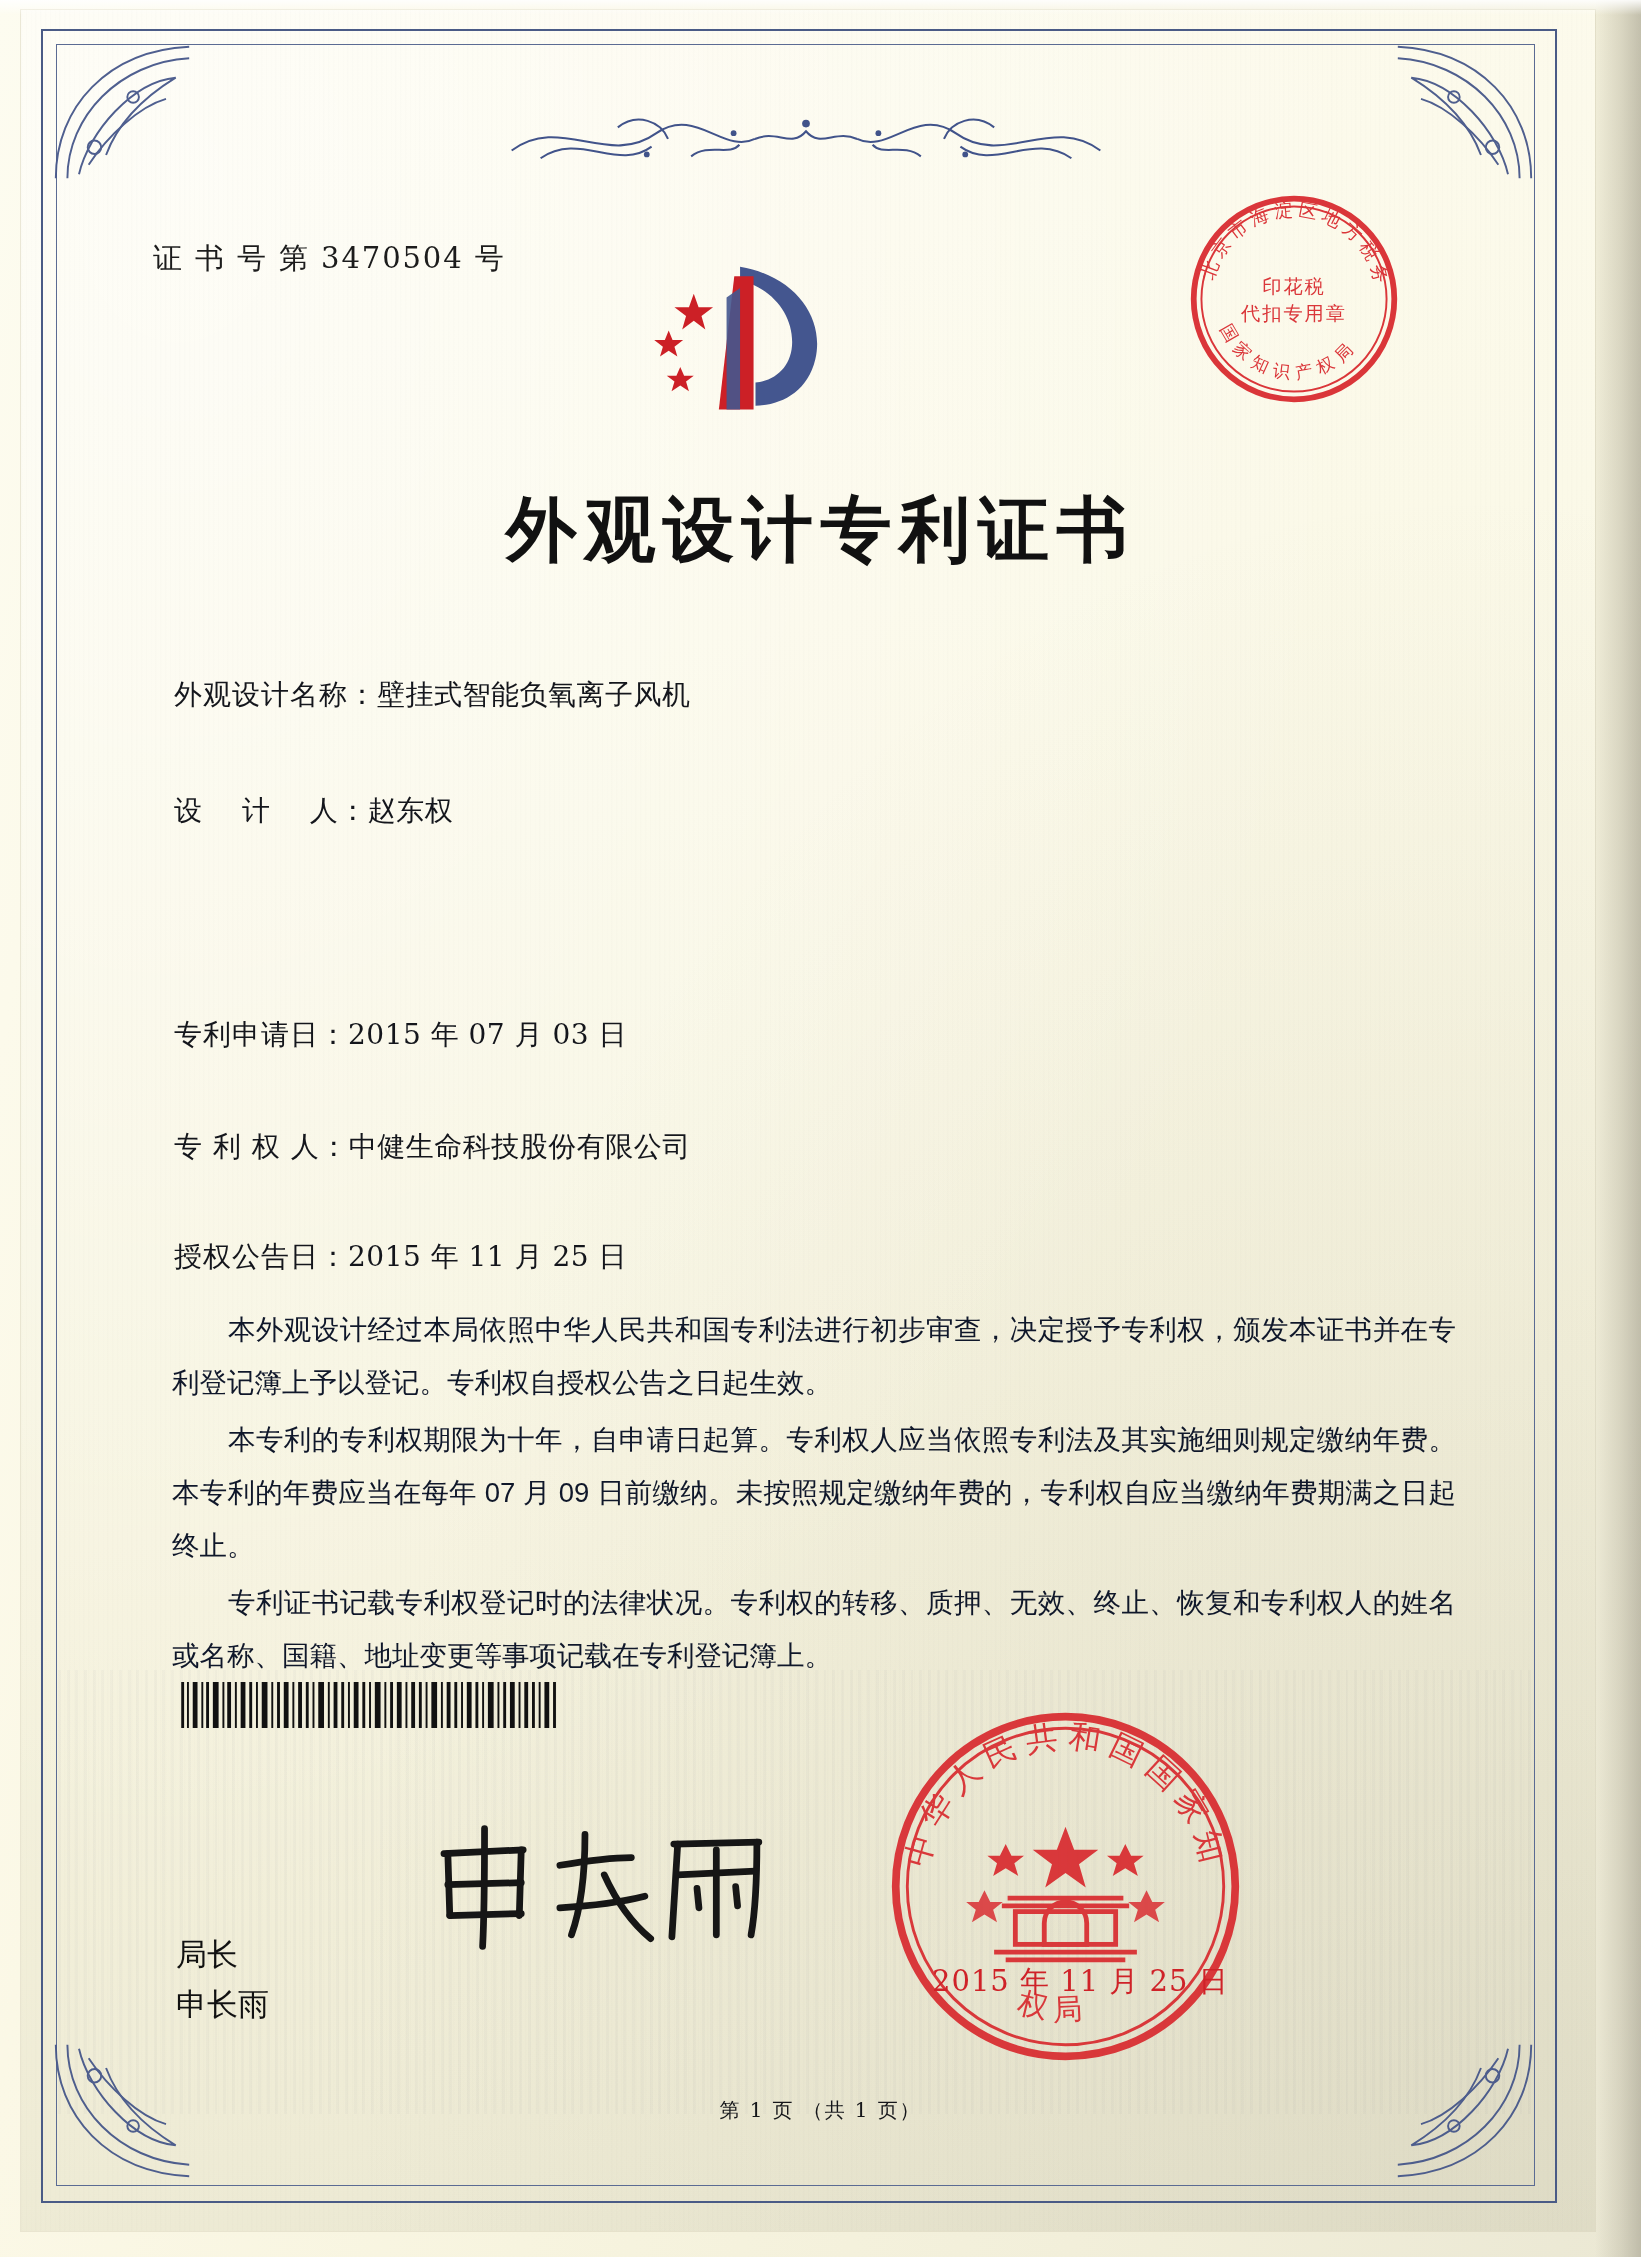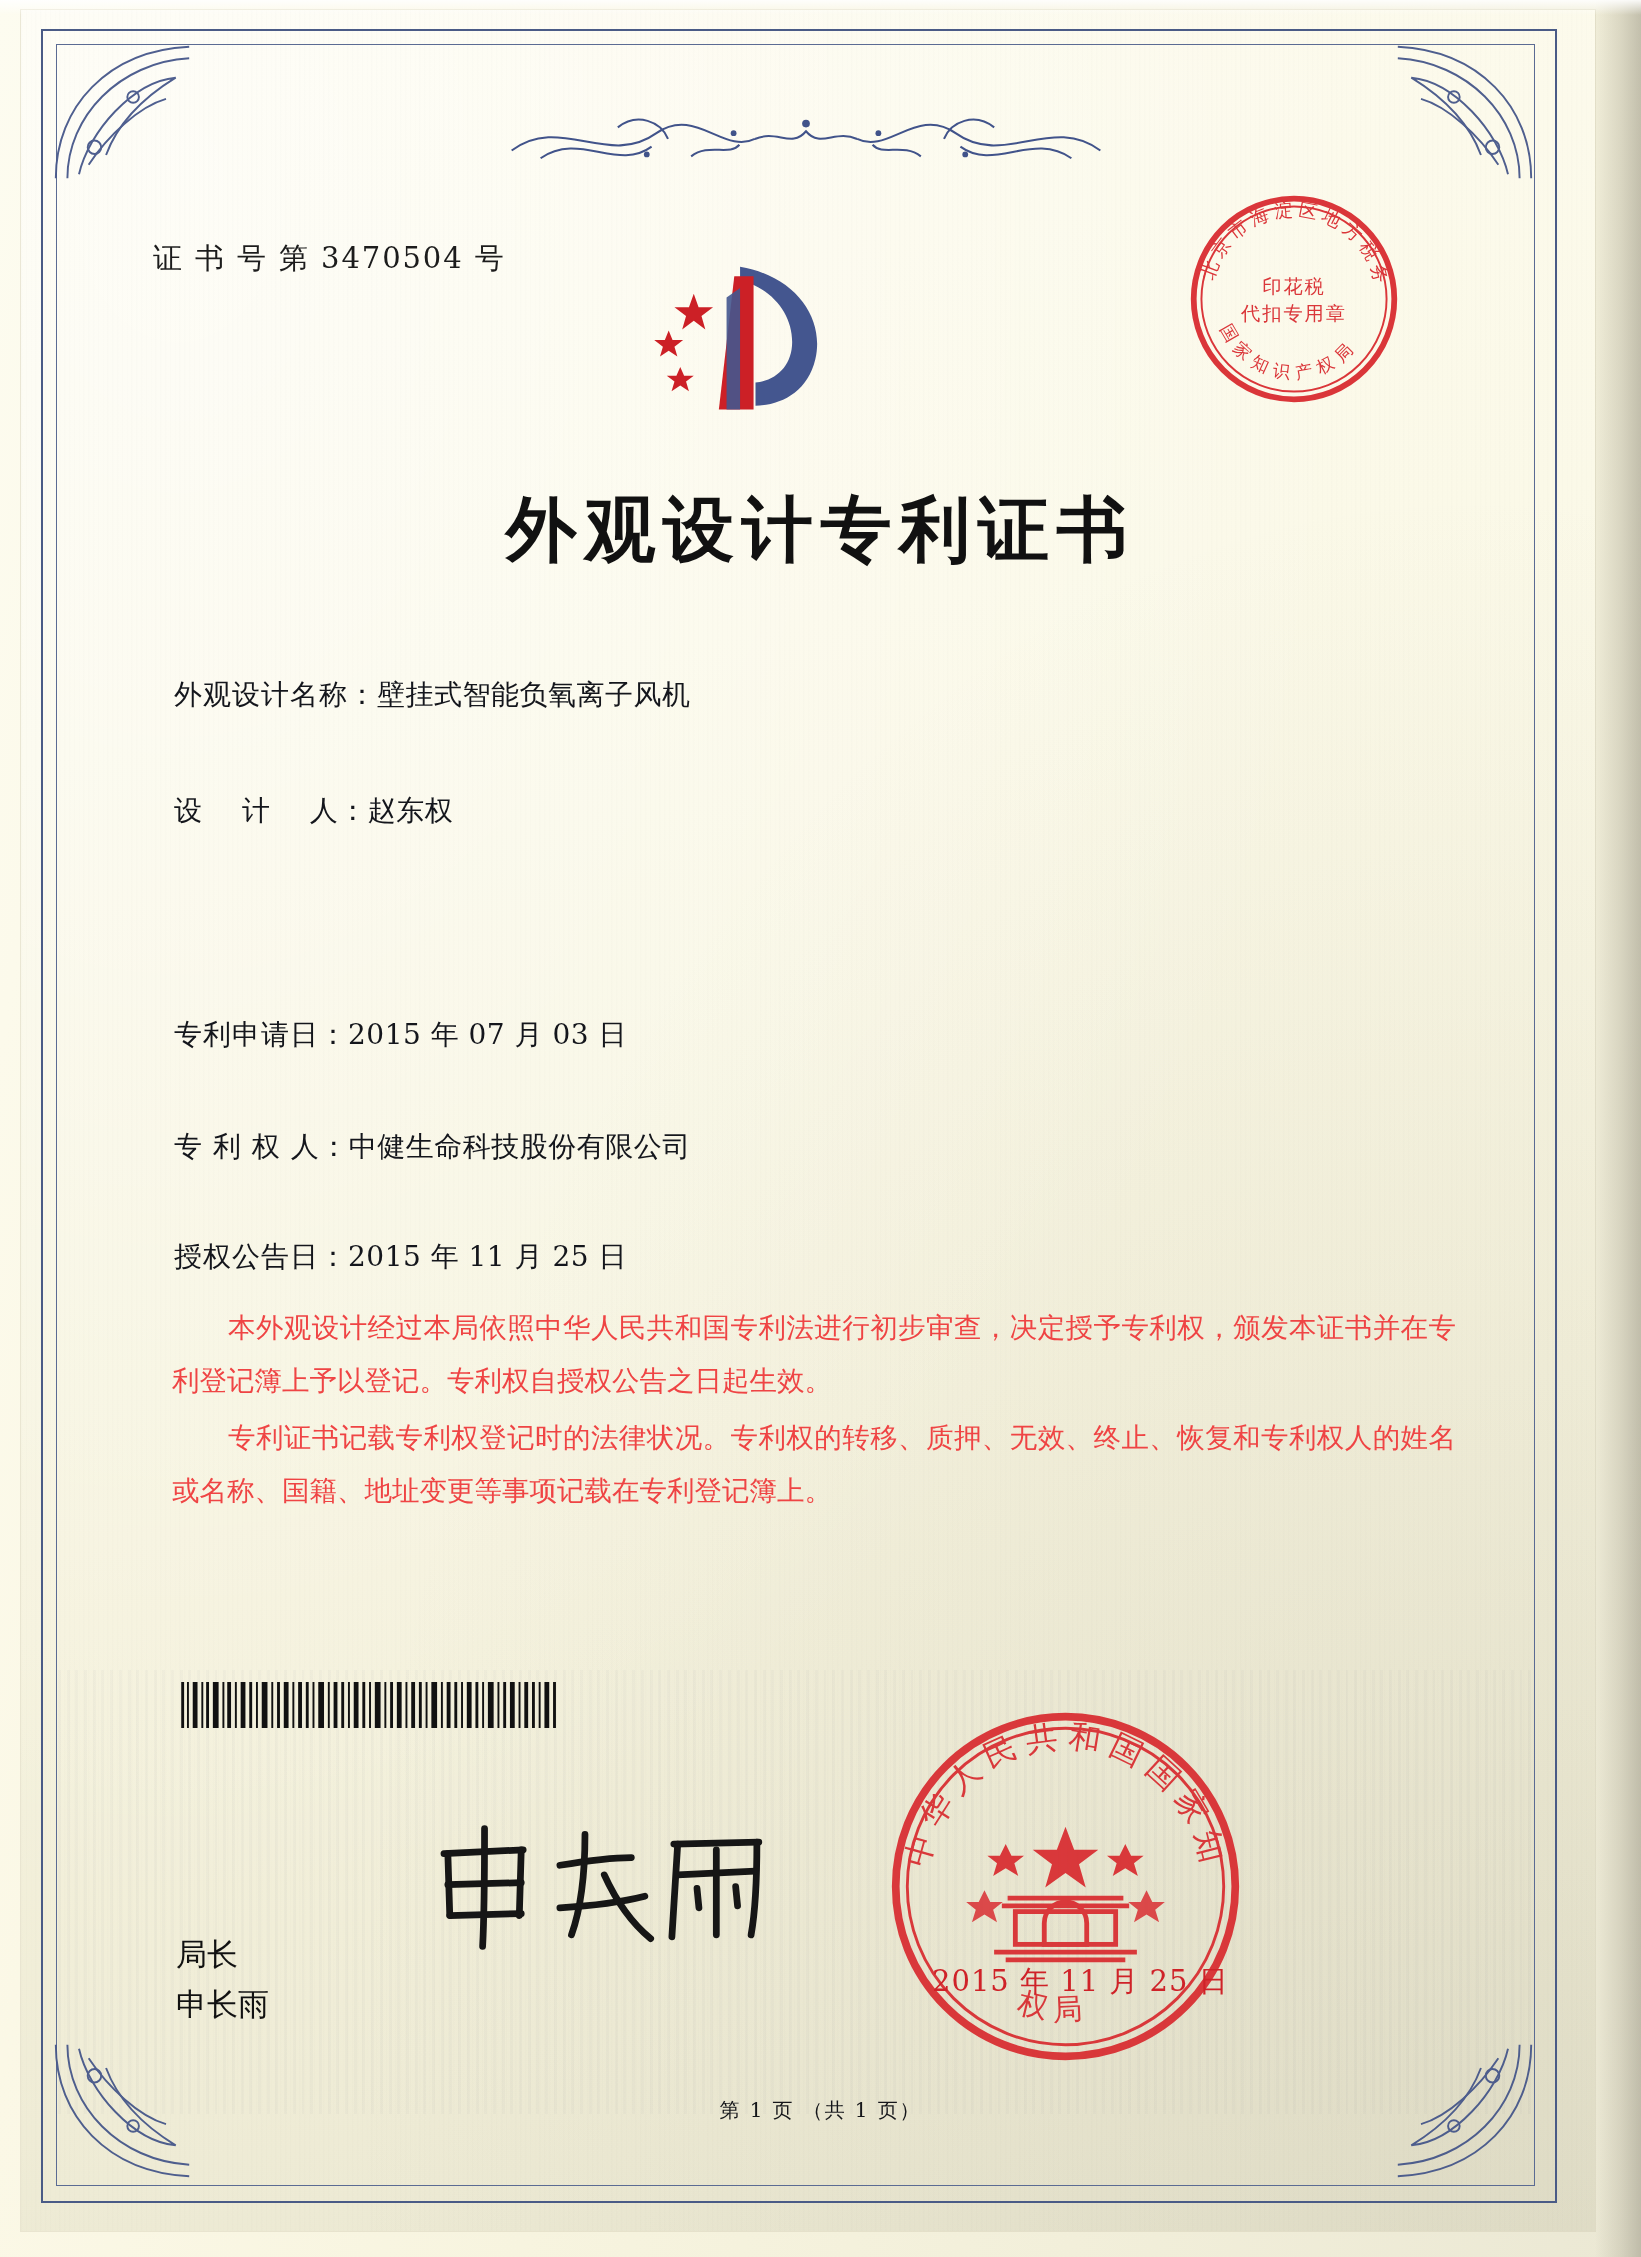--- a/index.html
+++ b/index.html
@@ -142,23 +142,23 @@
   #f4 { top: 1016px; }
   #f5 { top: 1128px; }
   #f6 { top: 1238px; }
 
   #body-text {
     position: absolute;
     left: 172px; top: 1303px;
     width: 1284px;
     font-size: 27.5px;
     line-height: 53px;
-    color: #ef4444;
+    color: #0f172a;
     text-align: justify;
-    font-family: Liberation Mono, monospace;
+    font-family: Liberation Sans, sans-serif;
   }
   #body-text p { margin: 0 0 3.9px 0; text-indent: 56px; }
 
   
   #barcode {
     position: absolute;
     left: 180px; top: 1682px;
     width: 381px; height: 46px;
   }
 
@@ -343,20 +343,21 @@
   </div>
   <div class="field" id="f5">
     <span class="lbl">专 利 权 人：</span><span class="val">中健生命科技股份有限公司</span>
   </div>
   <div class="field" id="f6">
     <span class="lbl">授权公告日：</span><span class="val">2015 年 11 月 25 日</span>
   </div>
 
   <div id="body-text">
     <p>本外观设计经过本局依照中华人民共和国专利法进行初步审查，决定授予专利权，颁发本证书并在专利登记簿上予以登记。专利权自授权公告之日起生效。</p>
+    <p>本专利的专利权期限为十年，自申请日起算。专利权人应当依照专利法及其实施细则规定缴纳年费。本专利的年费应当在每年 07 月 09 日前缴纳。未按照规定缴纳年费的，专利权自应当缴纳年费期满之日起终止。</p>
     <p>专利证书记载专利权登记时的法律状况。专利权的转移、质押、无效、终止、恢复和专利权人的姓名或名称、国籍、地址变更等事项记载在专利登记簿上。</p>
   </div>
 
   <div id="barcode">
     <svg viewBox="0 0 395 48" width="381" height="46" aria-hidden="true">
       <g fill="#111">
         <rect x="0" y="0" width="3" height="48"></rect>
           <rect x="6" y="0" width="2" height="48"></rect>
         <rect x="12" y="0" width="5" height="48"></rect>
           <rect x="21" y="0" width="2" height="48"></rect>

